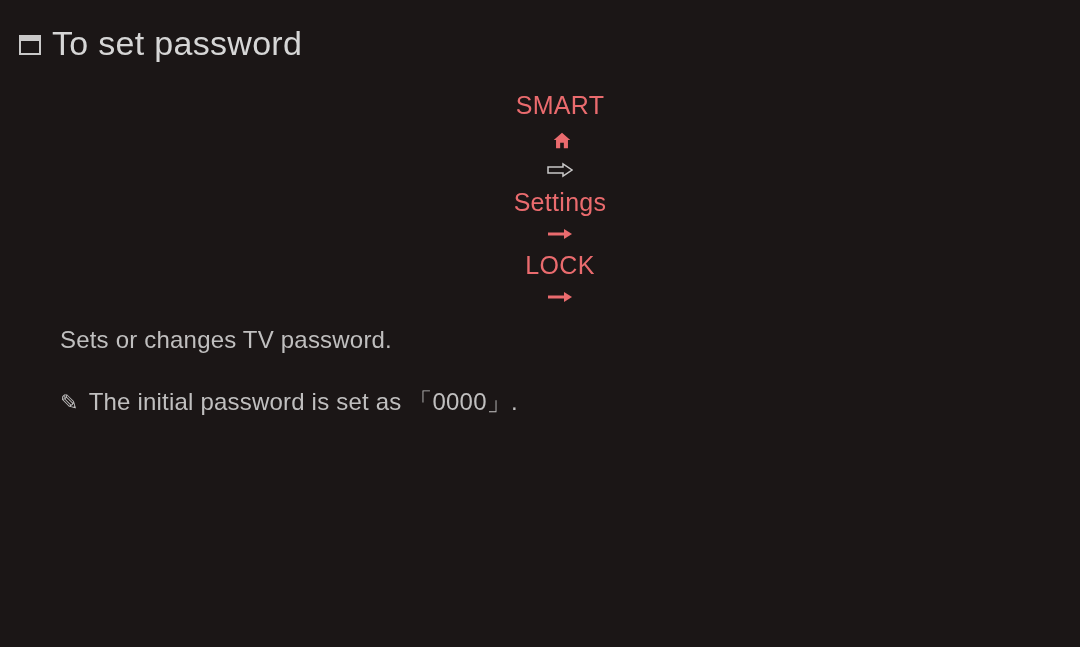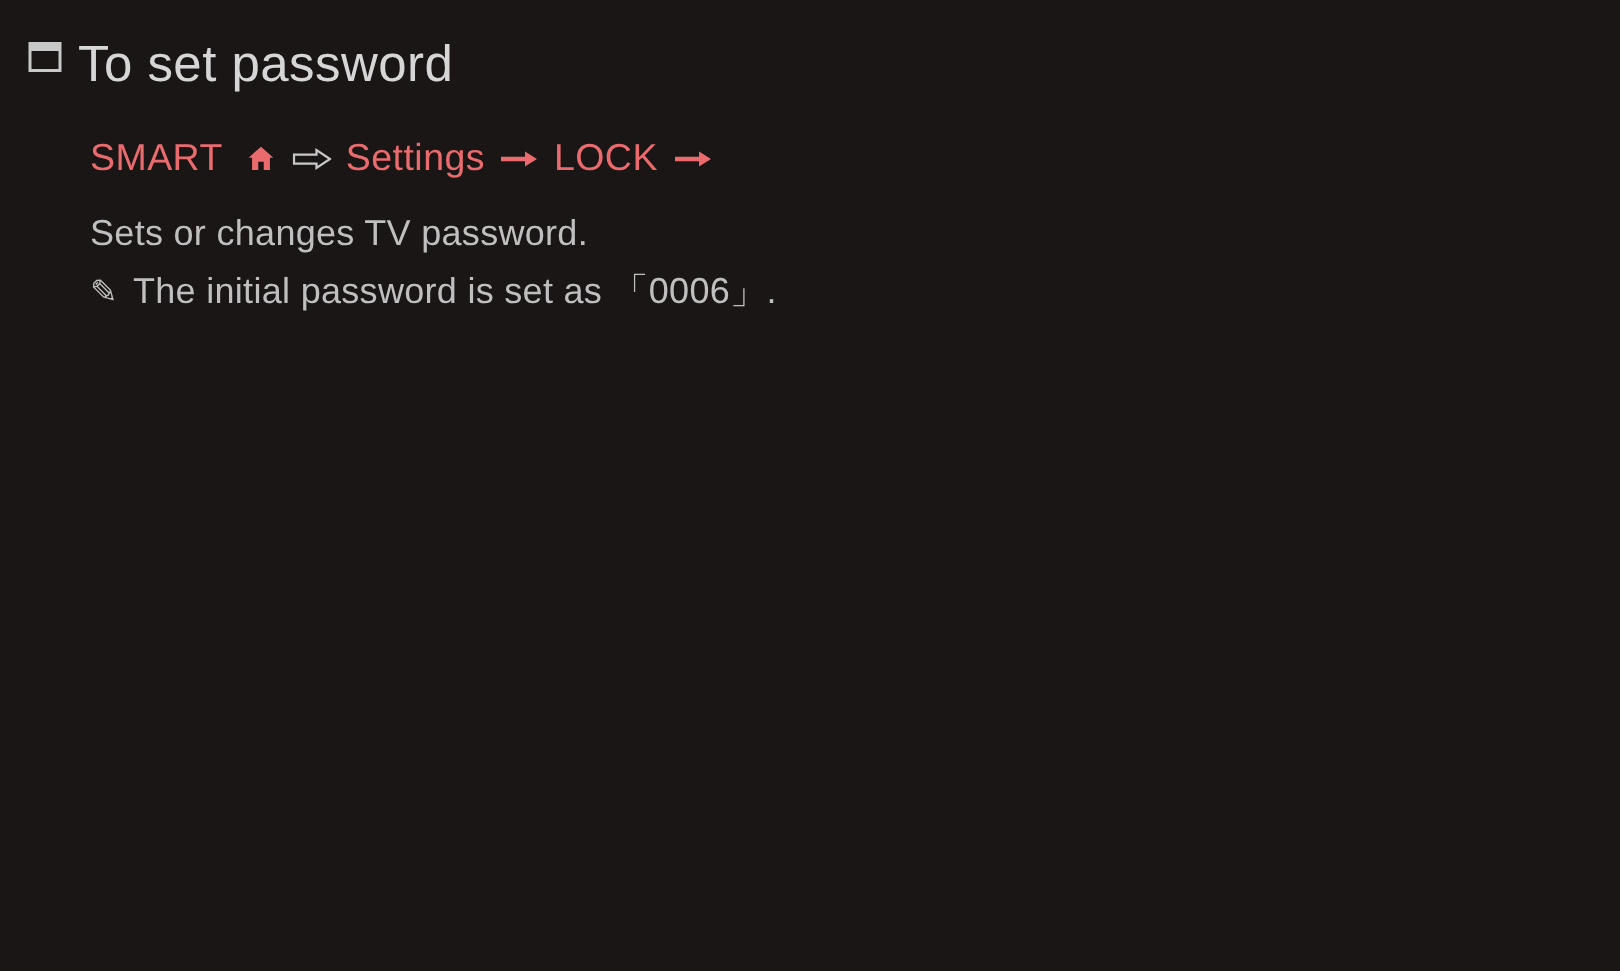--- a/index.html
+++ b/index.html
@@ -13,21 +13,21 @@
       background-color: #1b1616;
       font-family: Arial, Helvetica, sans-serif;
       color: #c9c8c8;
       overflow: hidden;
     }
     .container {
       padding: 24px 20px;
     }
     .heading-row {
       display: flex;
-      align-items: flex-start;
+      align-items: center;
       gap: 10px;
       margin-bottom: 28px;
     }
     .heading-icon {
       width: 24px;
       height: 24px;
       margin-left: -2px;
       margin-top: 2px;
     }
     .heading-text {
@@ -40,38 +40,39 @@
       padding-left: 40px;
     }
     .breadcrumb {
       display: flex;
       align-items: center;
       flex-wrap: wrap;
       gap: 10px;
       color: #ea6b6e;
       font-size: 25px;
       margin-bottom: 22px;
+      flex-direction: column;
     }
     .bc-item {
       color: #ea6b6e;
       letter-spacing: 0.3px;
     }
     .bc-arrow {
       display: inline-flex;
       align-items: center;
     }
     .home-icon {
       display: inline-flex;
       align-items: center;
       margin-left: 4px;
     }
     .description {
       font-size: 24px;
       color: #c0bfbf;
-      margin-bottom: 8px;
+      margin-bottom: 32px;
       letter-spacing: 0.2px;
     }
     .note-row {
       display: flex;
       align-items: baseline;
       gap: 10px;
       font-size: 24px;
       color: #c0bfbf;
       letter-spacing: 0.2px;
     }
@@ -124,17 +125,17 @@
           <path d="M17 2 L25 7 L17 12 Z" fill="#ea6b6e"></path>
         </svg>
       </span>
     </div>
 
     <div class="description">Sets or changes TV password.</div>
 
     <div class="note-row">
       <span class="note-icon">✎</span>
       <span>
-        <span>The initial password is set as </span><span class="bracket">「</span><span>0006</span><span class="bracket">」</span><span>.</span>
+        <span>The initial password is set as </span><span class="bracket">「</span><span>0000</span><span class="bracket">」</span><span>.</span>
       </span>
     </div>
   </div>
 </div>
 
 </body></html>

